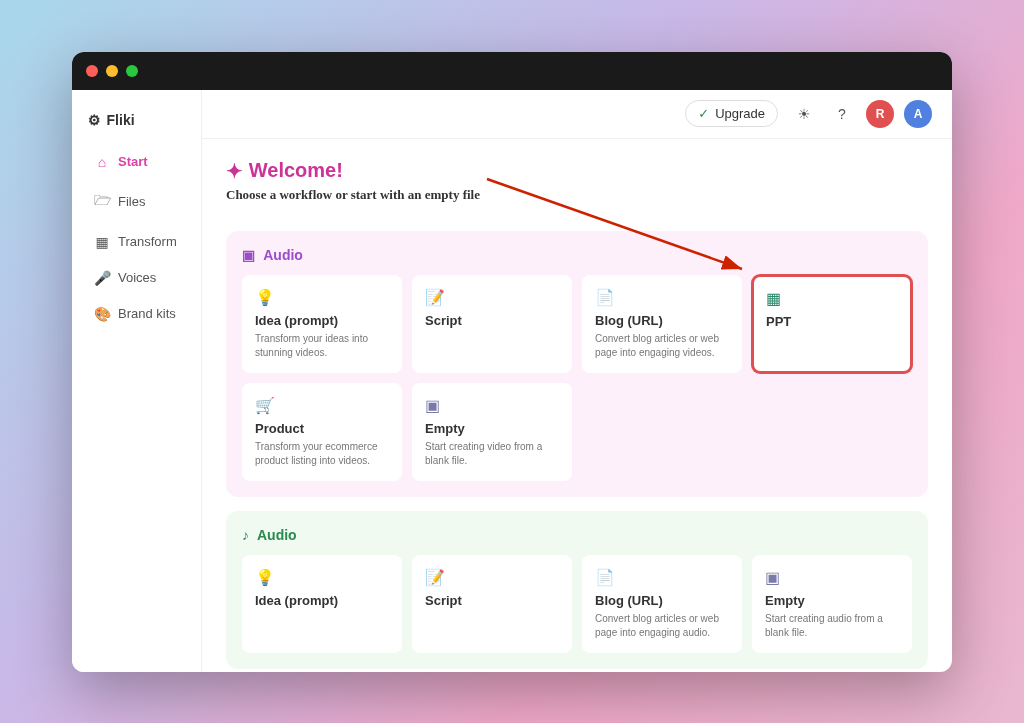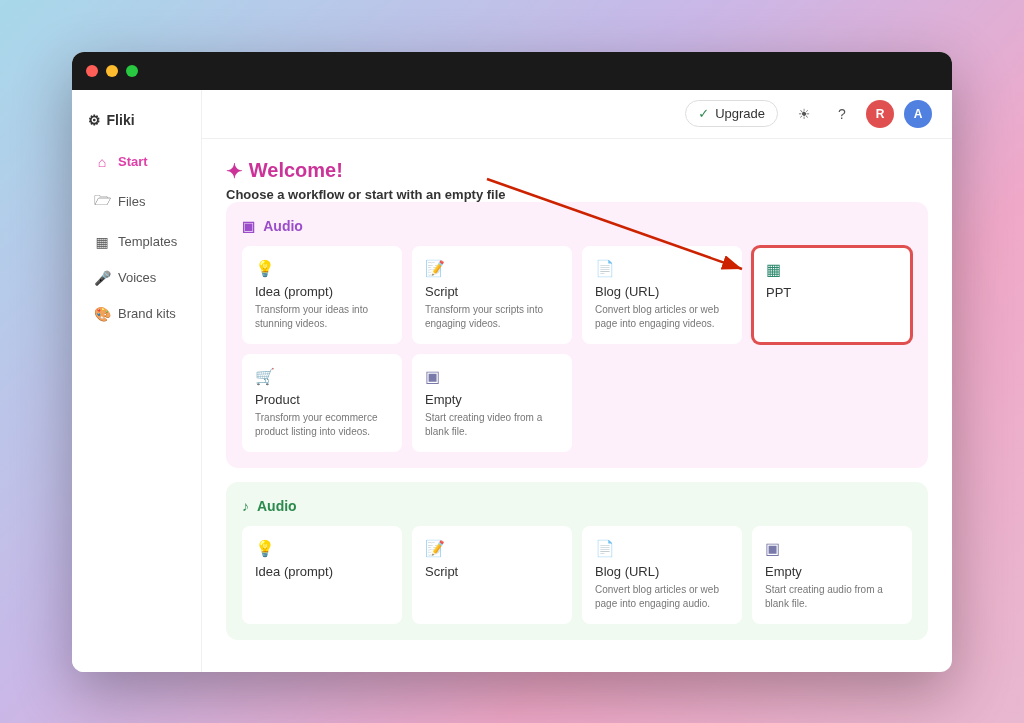--- a/index.html
+++ b/index.html
@@ -173,21 +173,22 @@
       display: flex;
       align-items: center;
       gap: 6px;
       margin-bottom: 4px;
     }
 
     .welcome-subtitle {
       font-size: 13px;
       font-weight: 600;
       color: #333;
-      margin-bottom: 0;
+      margin-bottom: 28px;
+      font-family: Liberation Serif, serif;
     }
 
     
     .section {
       border-radius: 12px;
       padding: 16px;
       margin-bottom: 14px;
     }
 
     .video-section {
@@ -231,21 +232,21 @@
       box-shadow: 0 0 0 1px #e05050;
     }
 
     .card-icon {
       font-size: 16px;
       margin-bottom: 6px;
     }
 
     .card-title {
       font-size: 13px;
-      font-weight: 400;
+      font-weight: 700;
       color: #333;
       margin-bottom: 4px;
     }
 
     .card-desc {
       font-size: 10px;
       color: #777;
       line-height: 1.4;
     }
 
@@ -285,21 +286,21 @@
       <div class="sidebar-item active">
         <span class="sidebar-icon">⌂</span>
         <span>Start</span>
       </div>
       <div class="sidebar-item">
         <span class="sidebar-icon">🗁</span>
         <span>Files</span>
       </div>
       <div class="sidebar-item">
         <span class="sidebar-icon">▦</span>
-        <span>Templates</span>
+        <span>Transform</span>
       </div>
       <div class="sidebar-item">
         <span class="sidebar-icon">🎤</span>
         <span>Voices</span>
       </div>
       <div class="sidebar-item">
         <span class="sidebar-icon">🎨</span>
         <span>Brand kits</span>
       </div>
     </div>
@@ -335,21 +336,20 @@
 
             <div class="card">
               <div class="card-icon" style="color:#4a90d9;">💡</div>
               <div class="card-title">Idea (prompt)</div>
               <div class="card-desc">Transform your ideas into stunning videos.</div>
             </div>
 
             <div class="card">
               <div class="card-icon" style="color:#e0783c;">📝</div>
               <div class="card-title">Script</div>
-              <div class="card-desc">Transform your scripts into engaging videos.</div>
             </div>
 
             <div class="card">
               <div class="card-icon" style="color:#4a9a5c;">📄</div>
               <div class="card-title">Blog (URL)</div>
               <div class="card-desc">Convert blog articles or web page into engaging videos.</div>
             </div>
 
             <div class="card highlighted">
               <div class="card-icon" style="color:#2d8a6e;">▦</div>

